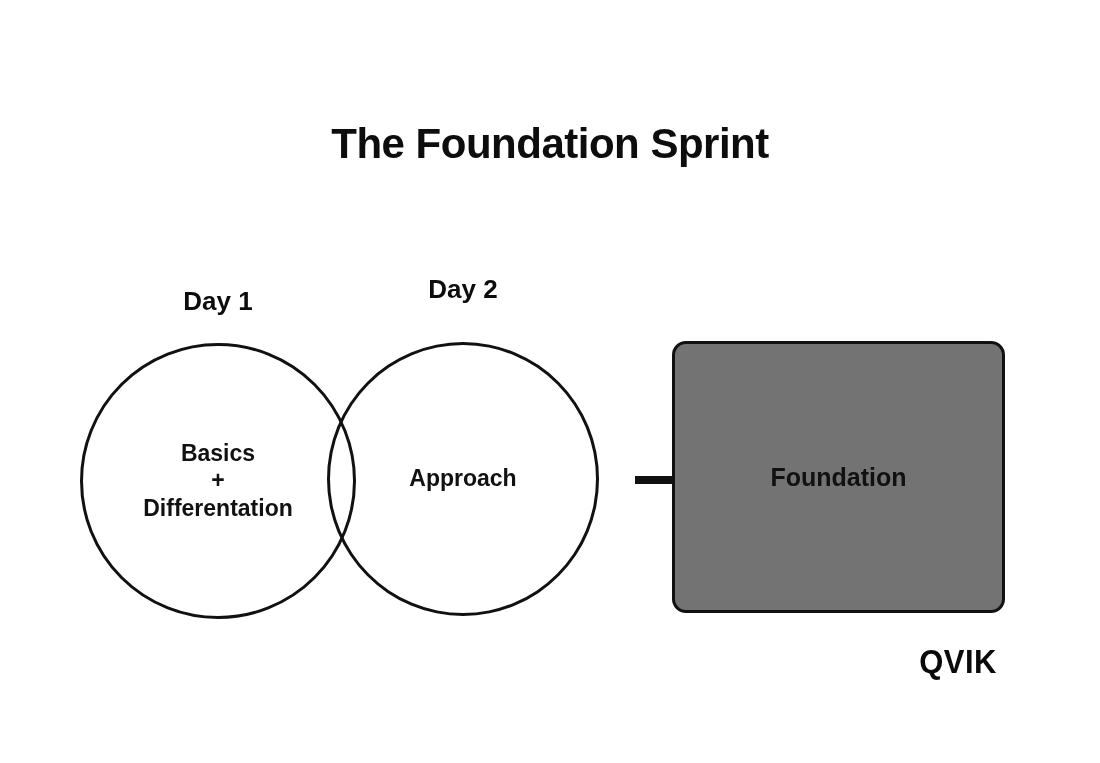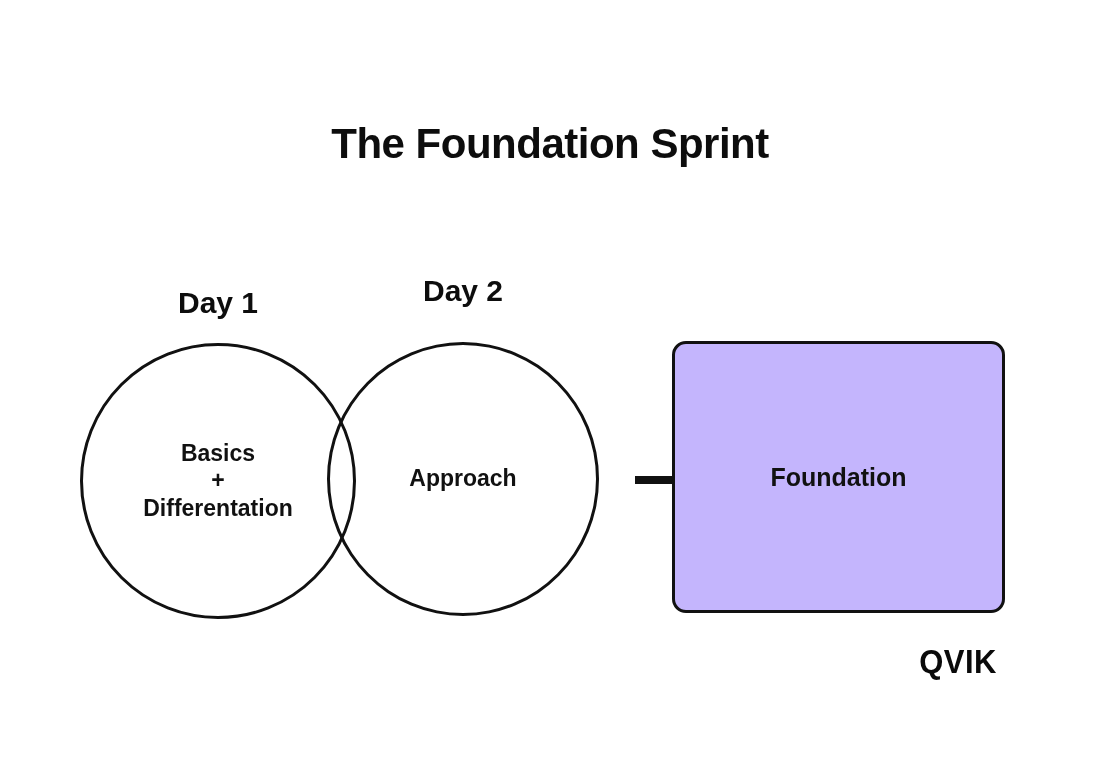--- a/index.html
+++ b/index.html
@@ -22,21 +22,21 @@
     text-align: center;
     font-size: 42px;
     font-weight: 700;
     letter-spacing: -0.5px;
     color: #0d0d0d;
     margin-top: 32px;
   }
 
   .day-label {
     position: absolute;
-    font-size: 30px;
+    font-size: 26px;
     font-weight: 700;
     color: #0d0d0d;
     text-align: center;
   }
   .day-label.day1 { left: 80px;  top: 286px; width: 276px; }
   .day-label.day2 { left: 327px; top: 274px; width: 272px; }
 
   .circle {
     position: absolute;
     border: 3px solid #111111;
@@ -65,21 +65,21 @@
     width: 104px;
     height: 56px;
   }
 
   .result-box {
     position: absolute;
     left: 672px;
     top: 341px;
     width: 333px;
     height: 272px;
-    background: #c4b5fd;
+    background: #737373;
     border: 3px solid #111111;
     border-radius: 14px;
     display: flex;
     align-items: center;
     justify-content: center;
   }
   .result-box .box-text {
     font-size: 25px;
     font-weight: 600;
     line-height: 1.32;

